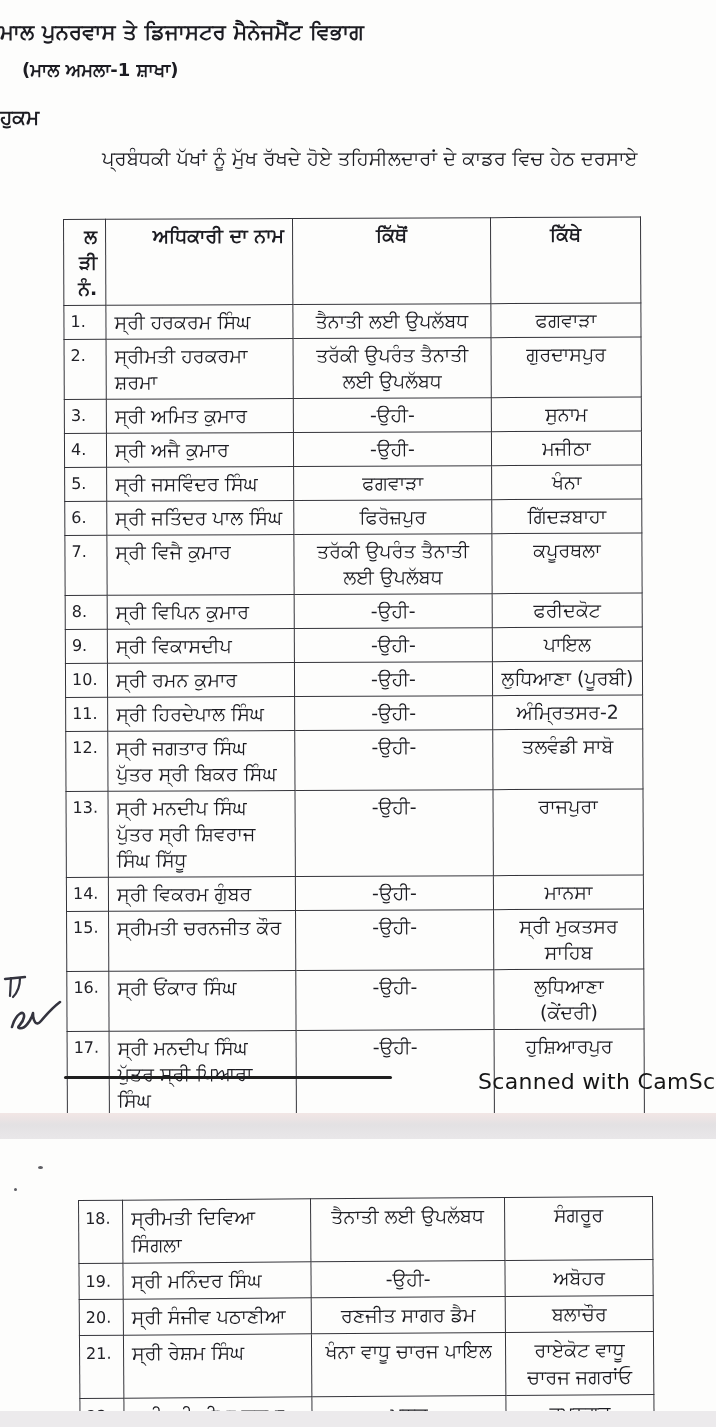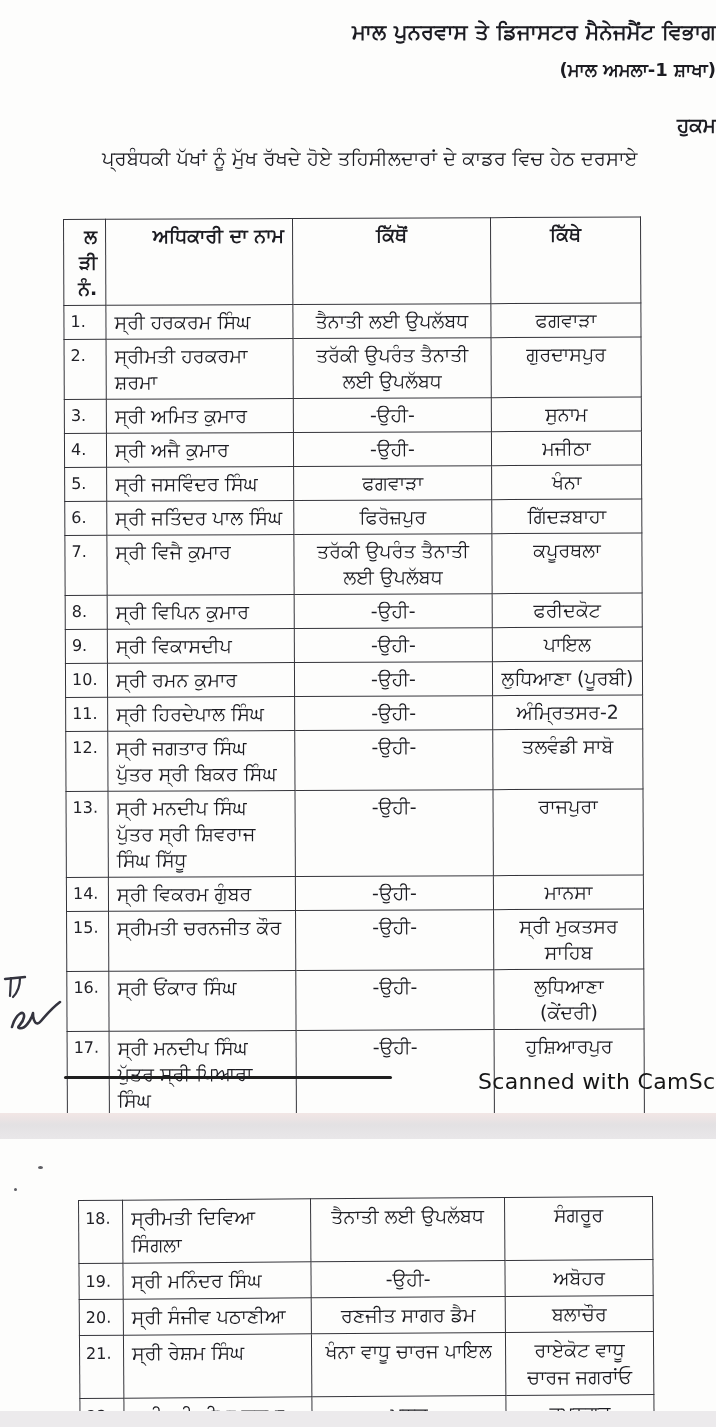--- a/index.html
+++ b/index.html
@@ -5,24 +5,24 @@
   * { box-sizing: border-box; margin: 0; padding: 0; }
   html,body { background:#ffffff; }
   body {
     width:716px; height:1427px;
     font-family:"DejaVu Sans","Liberation Sans",sans-serif;
   }
   .page {
     position:relative; width:716px; height:1427px;
     background:#fdfdfc; overflow:hidden; color:#1c1c22;
   }
-  .center-text { position:absolute; left:0; width:716px; text-align:right; }
+  .center-text { position:absolute; left:0; width:716px; text-align:left; }
   .doc-title   { top:20px;  font-size:21px; font-weight:bold; letter-spacing:.2px; }
   .doc-subtitle{ top:59px;  font-size:18px; font-weight:bold;padding-left:22px; }
-  .order-head  { top:105px; font-size:20px; font-weight:bold;margin-top:8px; }
+  .order-head  { top:105px; font-size:20px; font-weight:bold; }
   .intro-1 { position:absolute; left:102px; top:147px; font-size:19.5px; }
   .intro-2 { position:absolute; left:33px; top:183px; font-size:19.5px; }
 
   table { position:absolute; border-collapse:collapse; table-layout:fixed; }
   .t1 { left:63px; top:219px; width:577px; transform:rotate(-0.25deg); transform-origin:top left; }
   .t2 { left:78px; top:1200px; width:574px; transform:rotate(-0.4deg); transform-origin:top left; }
   td, th {
     border:1.5px solid #35353b; vertical-align:top;
     font-size:19px; line-height:26px; padding:3px 8px 4px;
     overflow:hidden; word-wrap:break-word;

